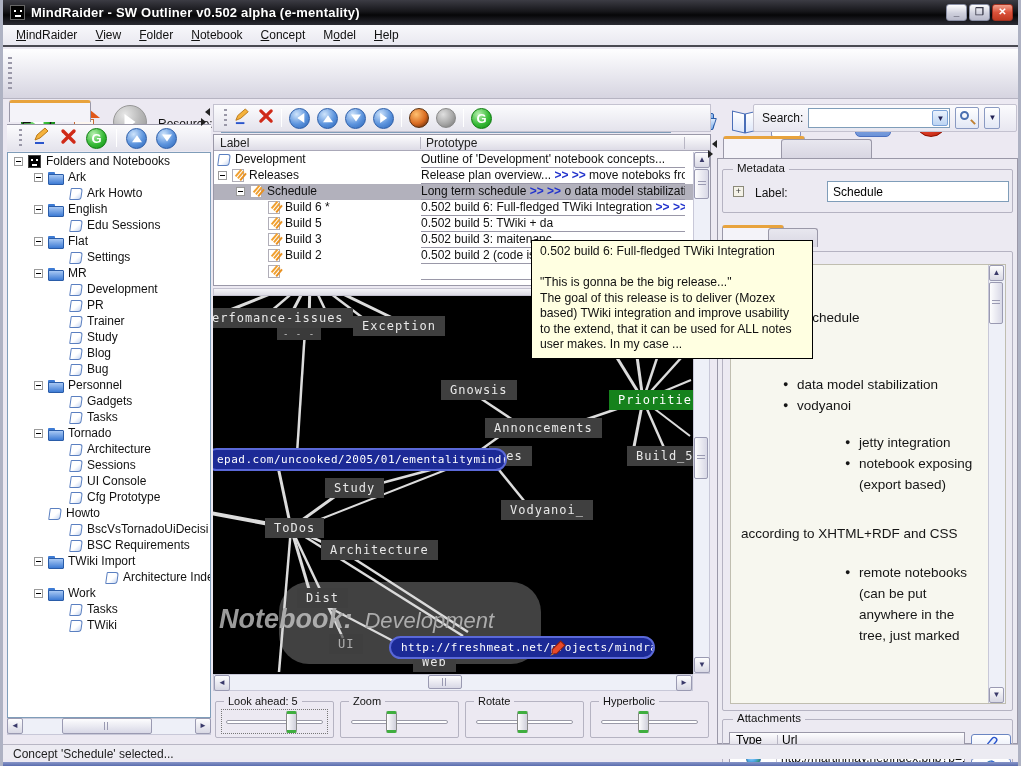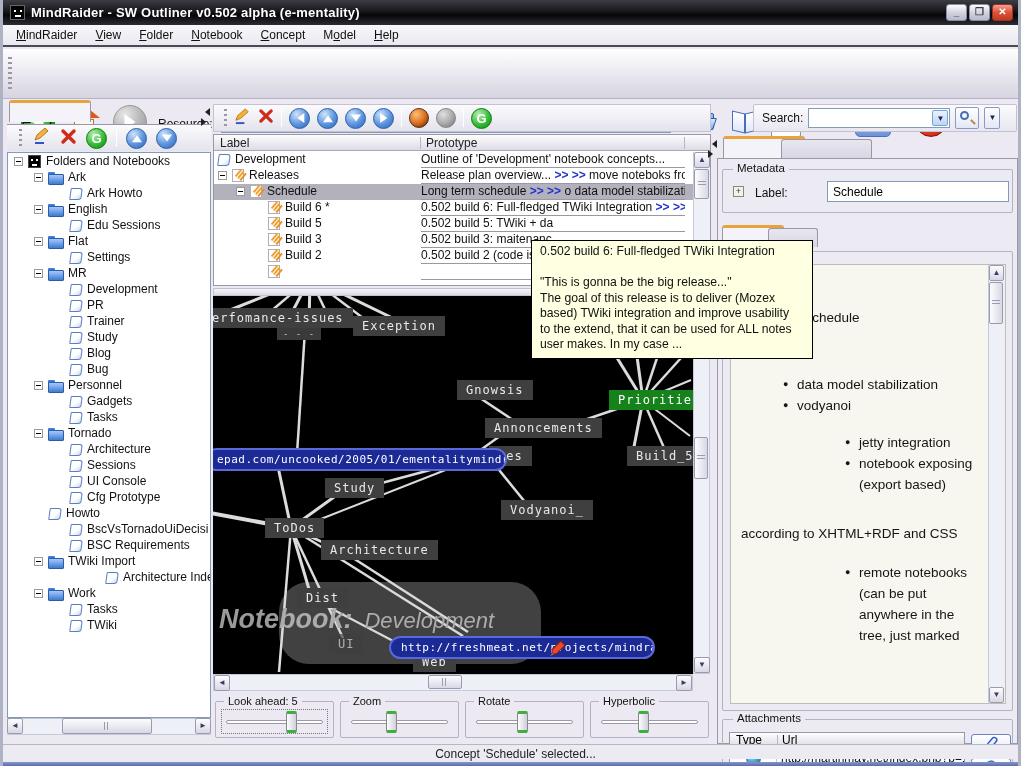--- a/index.html
+++ b/index.html
@@ -114,21 +114,21 @@
   .sb-btn{position:absolute;width:16px;height:16px;background:linear-gradient(#fdfdfe,#d8d8e4);border:1px solid #9a9ab2;border-radius:2px;
     font-size:8px;color:#3a3a6a;text-align:center;line-height:14px;}
   .sb-thumb{position:absolute;background:linear-gradient(90deg,#fdfdfe,#d8d8e6);border:1px solid #9a9ab2;border-radius:2px;}
   .sb-thumb.h{background:linear-gradient(#fdfdfe,#d8d8e6);}
   .ridges{position:absolute;left:50%;top:50%;transform:translate(-50%,-50%);width:8px;height:6px;
     background:repeating-linear-gradient(to bottom,#9a9ab2 0 1px,transparent 1px 3px);}
   .ridges.h{width:6px;height:8px;background:repeating-linear-gradient(to right,#9a9ab2 0 1px,transparent 1px 3px);}
 
   
   #statusbar{left:0;top:744px;width:1015px;height:14px;background:#ecebf2;border-top:1px solid #b8b6c4;
-    font-size:12px;color:#222;padding:2px 0 12px 10px;text-align:center;}
+    font-size:12px;color:#222;padding:2px 0 12px 10px;}
   #bottom-band{left:0;top:762px;width:1015px;height:4px;background:linear-gradient(#8795c8,#5a6cae);}
 
   
   #middle{left:210px;top:100px;width:500px;height:644px;}
   #mid-toolbar{left:0;top:4px;width:498px;height:28px;background:linear-gradient(#fbfbfd,#e4e3ec);
     border:1px solid #c4c2d0;display:flex;align-items:center;gap:7px;padding-left:10px;}
   #outline-table{left:0;top:34px;width:498px;height:152px;background:#fff;border:1px solid #9a98a8;overflow:hidden;}
   #ot-header{position:absolute;left:0;top:0;width:100%;height:16px;background:linear-gradient(#fdfdfe,#dddbe6);
     border-bottom:1px solid #aaa8b8;font-size:12px;color:#222;}
   #ot-header .h1{position:absolute;left:6px;top:1px;}
@@ -490,21 +490,21 @@
             <line x1="140" y1="262" x2="255" y2="336" stroke="#dcdcdc" stroke-width="2.5"></line>
             <line x1="102" y1="304" x2="205" y2="358" stroke="#dcdcdc" stroke-width="2"></line>
           </svg>
         <div id="gwatermark" style="left:6px;top:308px;">
           <span class="w1">Notebook:</span><span class="w2">Development</span>
         </div>
         <div id="gblob" style="left:66px;top:286px;width:262px;height:82px;"></div>
       <div class="gnode" style="left: -10px; top: 12px;">erfomance-issues</div>
           <div class="gnode mini" style="left: 64px; top: 32px;">- - -</div>
           <div class="gnode" style="left: 140px; top: 20px;">Exception</div>
-          <div class="gnode" style="left: 228px; top: 84px; margin-left: 16px;">Gnowsis</div>
+          <div class="gnode" style="left: 228px; top: 84px;">Gnowsis</div>
           <div class="gnode green" style="left: 396px; top: 94px;">Priorities</div>
           <div class="gnode" style="left: 272px; top: 122px;">Annoncements</div>
           <div class="gnode" style="left: 276px; top: 150px;">ses</div>
           <div class="gnode" style="left: 414px; top: 150px;">Build_5</div>
           <div class="gnode" style="left: 112px; top: 182px;">Study</div>
           <div class="gnode" style="left: 288px; top: 204px;">Vodyanoi_</div>
           <div class="gnode" style="left: 52px; top: 222px;">ToDos</div>
           <div class="gnode" style="left: 108px; top: 244px;">Architecture</div>
           <div class="gnode" style="left: 84px; top: 292px;">Dist</div>
           <div class="gnode dim" style="left: 116px; top: 338px;">UI</div>

